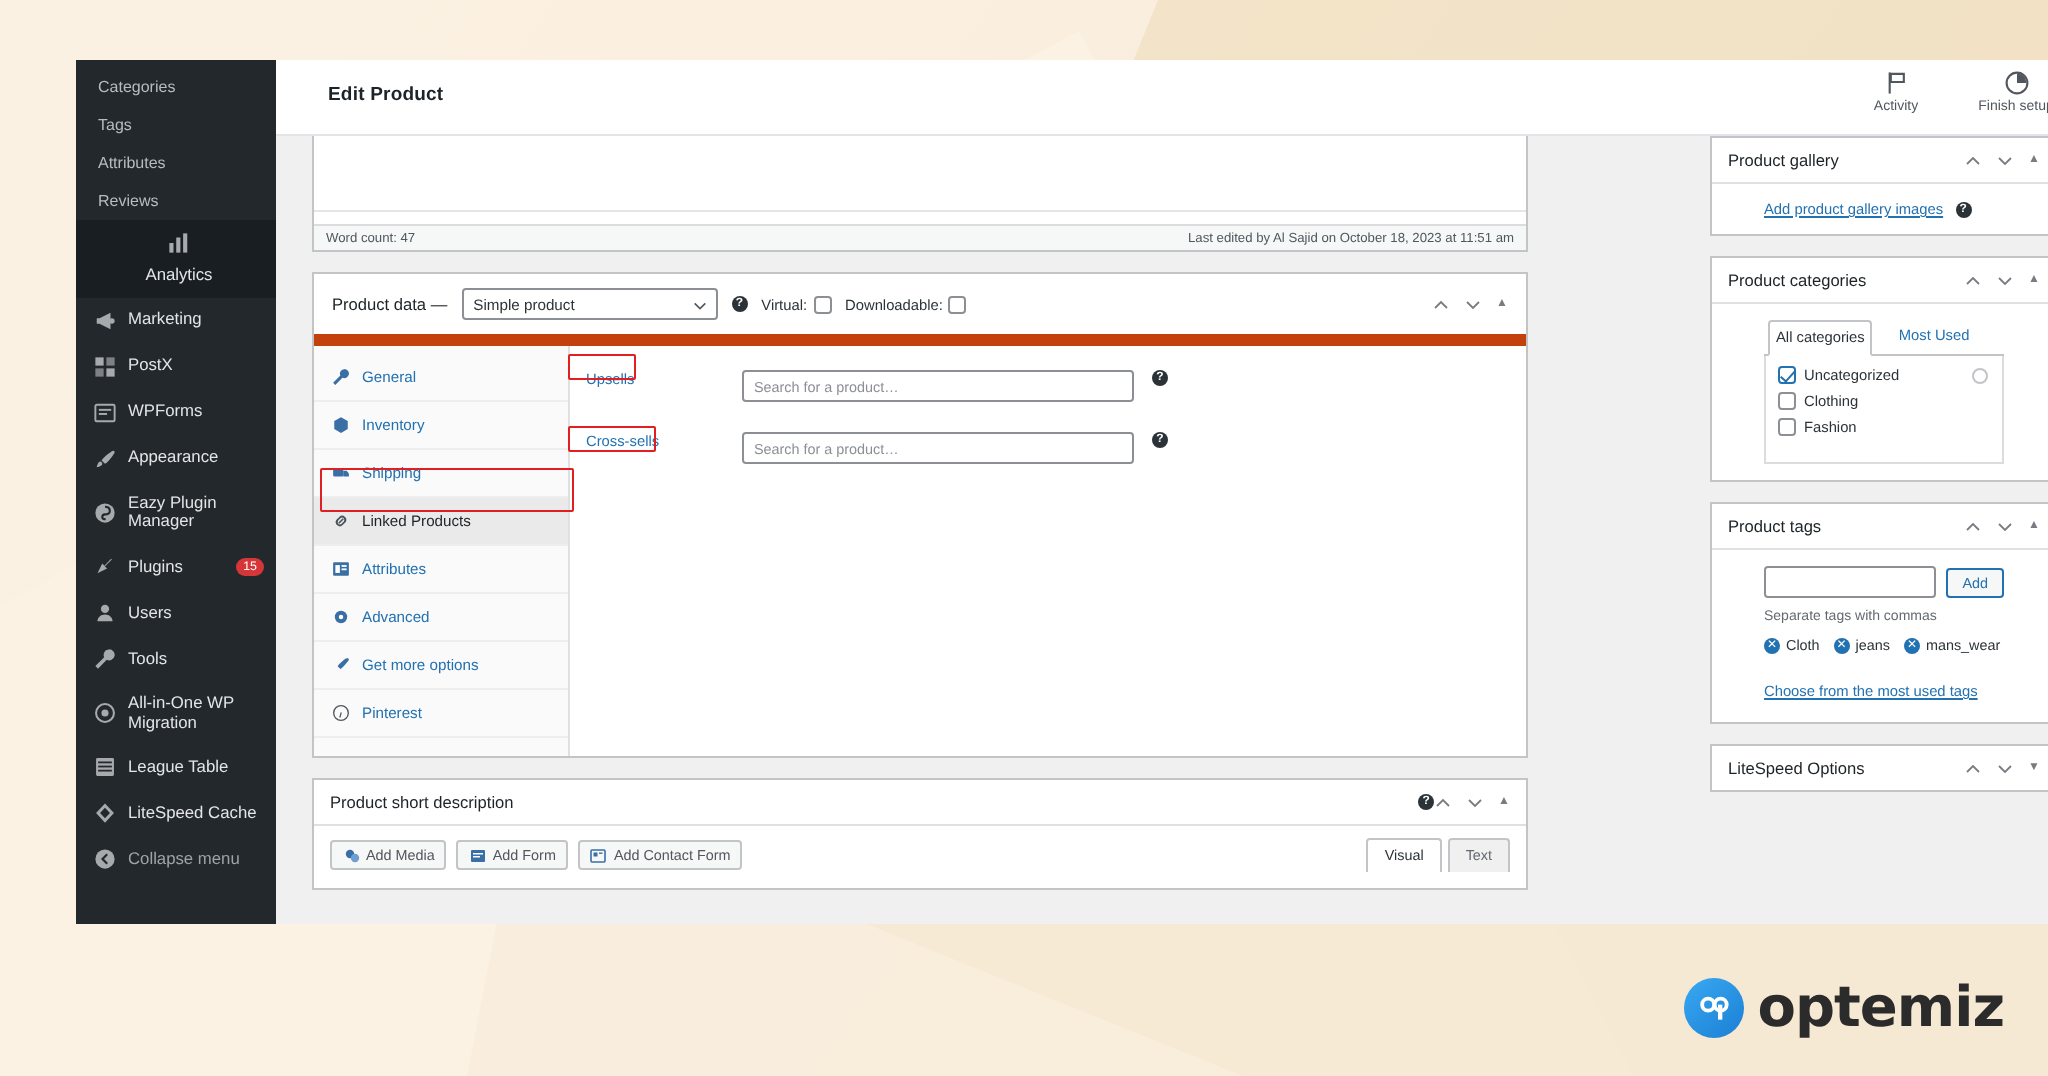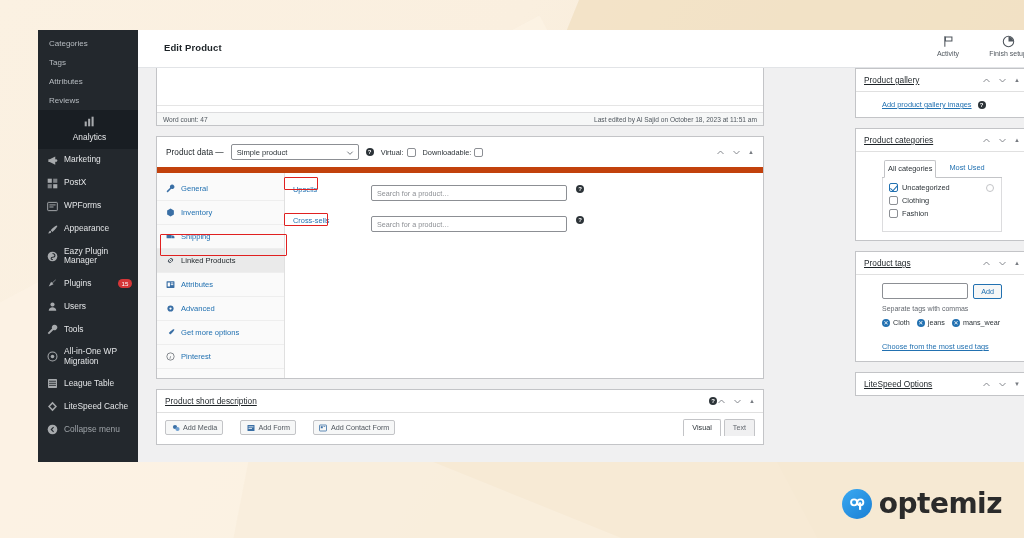--- a/index.html
+++ b/index.html
@@ -37,21 +37,21 @@
   .tb-action{width:46px;text-align:center;color:#50575e;font-size:7px;}
   .tb-action svg{display:block;margin:0 auto 2px;}
 
   
   .content{position:absolute;left:100px;top:38px;right:0;bottom:0;background:#f0f0f1;overflow:hidden;}
   .col-main{position:absolute;left:18px;top:0;width:608px;}
   .col-side{position:absolute;right:16px;top:0;width:174px;}
 
   .postbox{background:#fff;border:1px solid #c3c4c7;margin-bottom:10px;position:relative;}
   .pb-head{display:flex;align-items:center;padding:6px 8px;border-bottom:1px solid #e0e0e0;}
-  .pb-title{font-size:8.3px;color:#1d2327;flex:1;text-decoration:underline;}
+  .pb-title{font-size:8.3px;color:#1d2327;flex:1;}
   .pb-toggles{display:flex;align-items:center;gap:7px;color:#787c82;}
   .chev{width:9px;height:9px;display:block;}
   .tri{font-size:6px;color:#787c82;line-height:1;}
 
   
   .editor-box{background:#fff;border:1px solid #c3c4c7;border-top:none;height:58px;position:relative;margin-bottom:10px;}
   .editor-canvas{position:absolute;left:0;right:0;top:0;height:38px;background:#fff;border-bottom:1px solid #e5e5e5;}
   .editor-status{position:absolute;left:0;right:0;bottom:0;height:13px;background:#f6f7f7;border-top:1px solid #dcdcde;font-size:6.6px;color:#50575e;display:flex;align-items:center;padding:0 6px;}
   .editor-status .right{margin-left:auto;}
 
@@ -75,21 +75,21 @@
   .pd-panel{flex:1;position:relative;padding:12px 0 0 0;}
   .field-row{display:flex;align-items:flex-start;margin-bottom:15px;padding-left:8px;}
   .field-label{width:78px;font-size:7.4px;color:#2271b1;}
   .field-input{width:196px;height:16px;border:1px solid #8c8f94;border-radius:2px;background:#fff;font-size:7.2px;color:#8c8f94;display:flex;align-items:center;padding:0 5px;}
   .field-help{margin-left:9px;}
 
   
   .redbox{position:absolute;border:1.3px solid #e02020;border-radius:1px;pointer-events:none;}
 
   
-  .sd-toolbar{display:flex;align-items:center;gap:17px;padding:6px 8px 8px;}
+  .sd-toolbar{display:flex;align-items:center;gap:5px;padding:6px 8px 8px;}
   .mbtn{display:flex;align-items:center;gap:3px;border:1px solid #c3c4c7;border-radius:2px;background:#f6f7f7;padding:2px 5px;font-size:7.2px;color:#50575e;}
   .mbtn .mi{width:9px;height:9px;display:flex;align-items:center;justify-content:center;color:#3a6fa5;}
   .sd-vt{margin-left:auto;display:flex;gap:3px;}
   .vt{border:1px solid #c3c4c7;border-bottom:none;background:#f0f0f1;font-size:7.2px;color:#646970;padding:3px 8px 4px;border-radius:2px 2px 0 0;}
   .vt.active{background:#fff;color:#2c3338;}
 
   
   .sp-body{padding:8px 26px;}
   .link-blue{color:#2271b1;text-decoration:underline;font-size:7.4px;}
   .cat-tabs{display:flex;gap:10px;border-bottom:1px solid #c3c4c7;padding:0 2px;}

